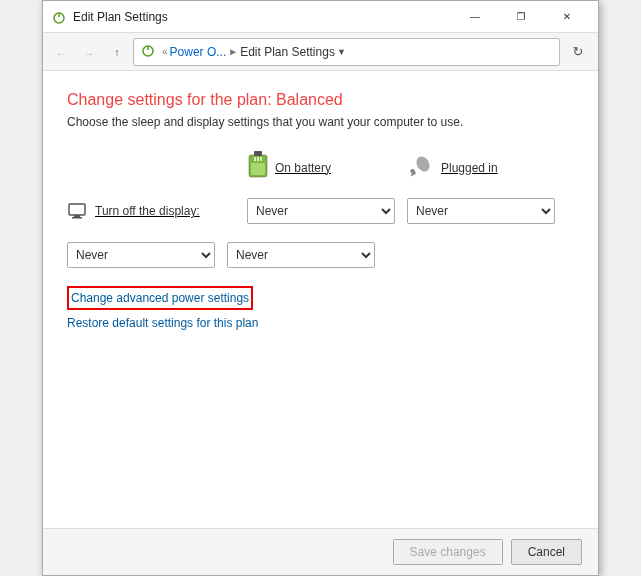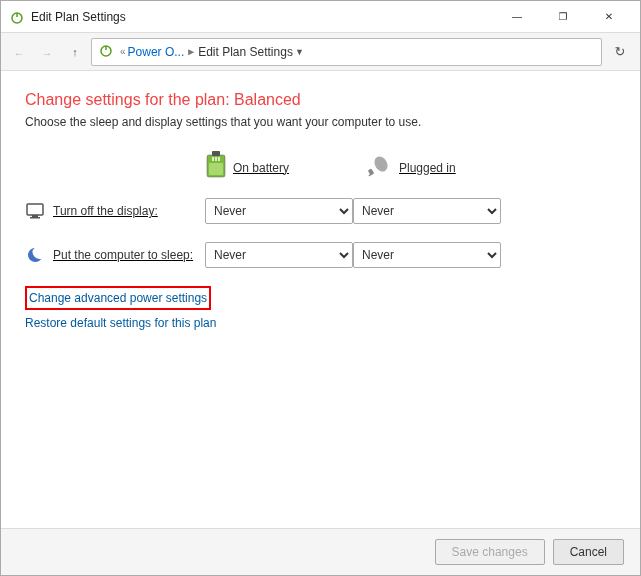--- a/index.html
+++ b/index.html
@@ -7,21 +7,21 @@
       font-family: 'Segoe UI', sans-serif;
       font-size: 12px;
       background: #f0f0f0;
       display: flex;
       justify-content: center;
       align-items: center;
       width: 641px;
       height: 576px;
     }
     .window {
-      width: 641px;
+      width: 557px;
       height: 576px;
       background: #fff;
       border: 1px solid #aaa;
       box-shadow: 2px 2px 8px rgba(0,0,0,0.3);
       display: flex;
       flex-direction: column;
     }
     
     .title-bar {
       background: #fff;
@@ -212,20 +212,21 @@
       align-items: center;
       justify-content: center;
       flex-shrink: 0;
     }
     .setting-label {
       font-size: 12px;
       color: #333;
     }
     .setting-dropdowns {
       display: flex;
+      gap: 12px;
     }
     .setting-select {
       width: 148px;
       height: 26px;
       border: 1px solid #aaa;
       border-radius: 2px;
       font-family: 'Segoe UI', sans-serif;
       font-size: 12px;
       color: #333;
       background: #fff;
@@ -384,28 +385,20 @@
           <option>10 minutes</option>
           <option>15 minutes</option>
           <option>20 minutes</option>
           <option>30 minutes</option>
           <option>1 hour</option>
         </select>
       </div>
     </div>
 
     <div class="setting-row">
-      <div class="setting-label-group">
-        <div class="setting-icon">
-          <svg width="20" height="20" viewBox="0 0 20 20">
-            <path d="M10 3 C6 3 3 6.5 3 10 C3 14 6.5 17 10.5 17 C13 17 15 15.8 16.5 13.8 C15.5 14.1 14.3 14.2 13 13.8 C9.5 12.8 7.2 9.5 7.5 6 C8 4.5 9 3.5 10 3Z" fill="#4472c4"></path>
-          </svg>
-        </div>
-        <span class="setting-label">Put the computer to sleep:</span>
-      </div>
       <div class="setting-dropdowns">
         <select class="setting-select">
           <option>Never</option>
           <option>1 minute</option>
           <option>2 minutes</option>
           <option>5 minutes</option>
           <option>10 minutes</option>
           <option>15 minutes</option>
           <option>20 minutes</option>
           <option>30 minutes</option>

